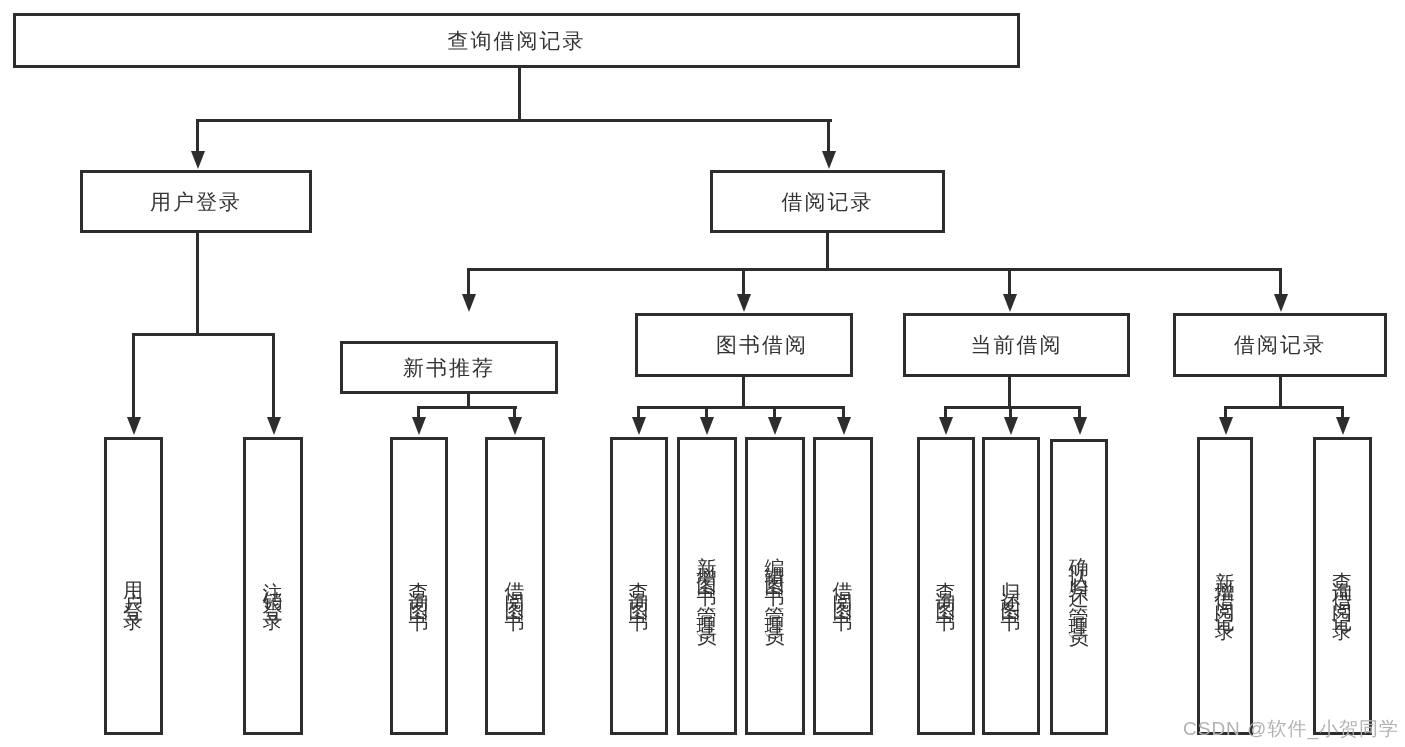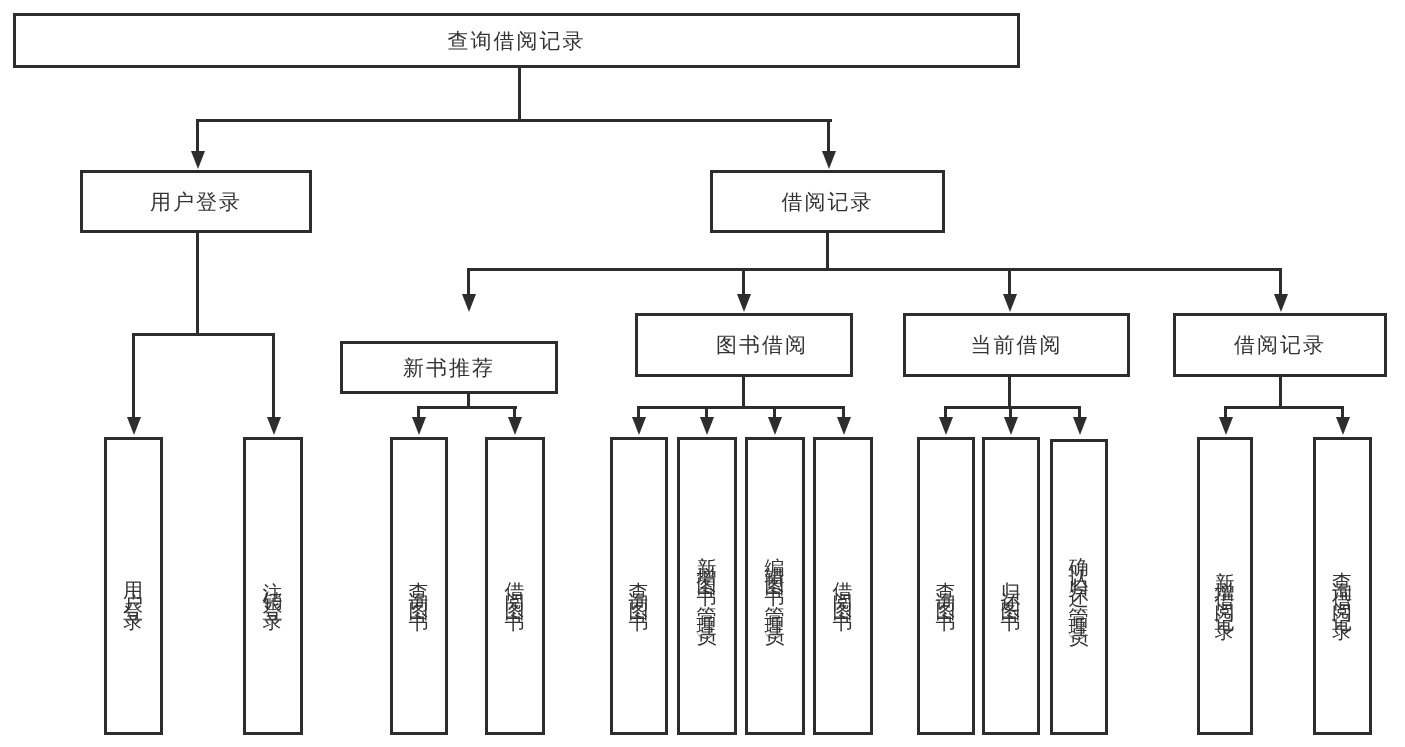--- a/index.html
+++ b/index.html
@@ -182,14 +182,15 @@
     <span class="vtext">确认归还（管理员）</span>
   </div>
 
   <div class="box leaf" style="left:1197px;top:437px;width:56px;height:298px;">
     <span class="vtext">新增借阅记录</span>
   </div>
   <div class="box leaf" style="left:1313px;top:437px;width:59px;height:298px;">
     <span class="vtext">查询借阅记录</span>
   </div>
 
+  <div class="watermark">CSDN @软件_小贺同学</div>
 
 </div>
 
 </body></html>

